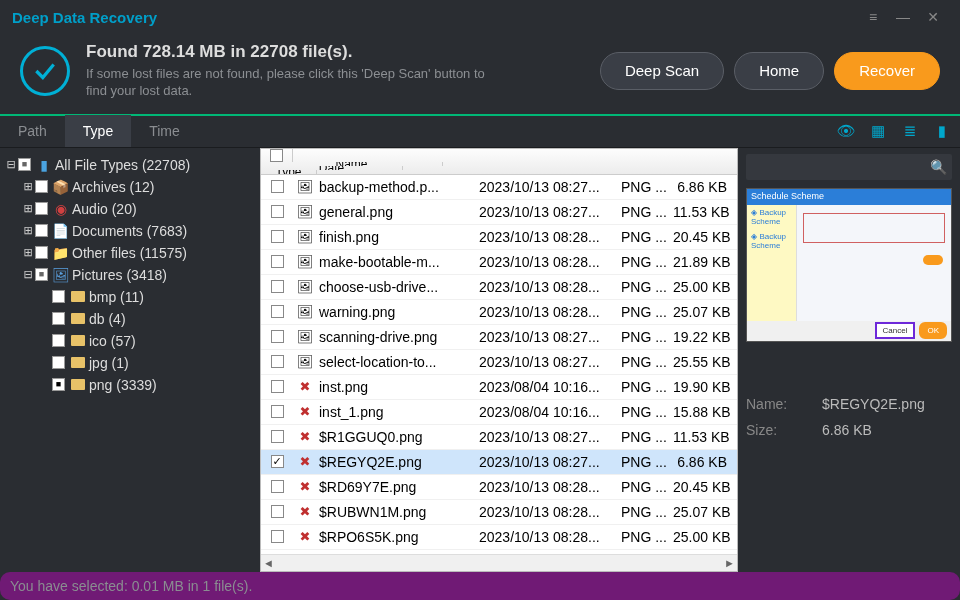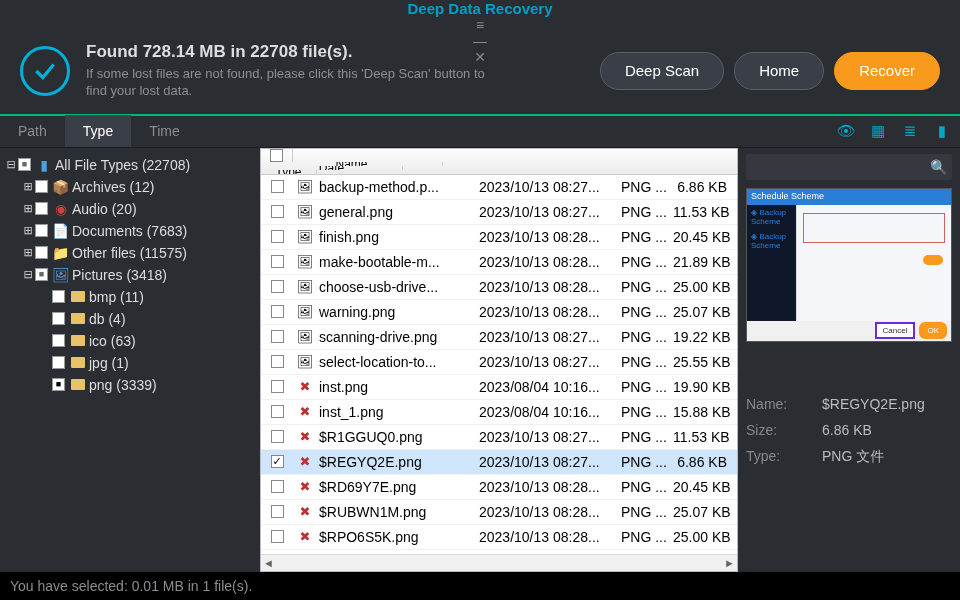--- a/index.html
+++ b/index.html
@@ -1,19 +1,19 @@
 <!DOCTYPE html>
 <html><head>
 <meta charset="utf-8">
 <style>
 * { margin: 0; padding: 0; box-sizing: border-box; font-family: -apple-system, "Segoe UI", Arial, sans-serif; }
 body { width: 960px; height: 600px; background: #2a2d32; color: #ccc; overflow: hidden; font-size: 14px; }
 
 
-.titlebar { display: flex; align-items: center; height: 34px; padding: 0 12px; background: #2a2d32; flex-direction: column; }
+.titlebar { display: flex; align-items: center; height: 34px; padding: 0 12px; background: #2a2d32; }
 .titlebar .title { color: #009fc9; font-weight: 600; font-size: 15px; }
 .titlebar .spacer { flex: 1; }
 .titlebar .win-btn { width: 30px; height: 30px; display: inline-flex; align-items: center; justify-content: center; color: #888; cursor: pointer; }
 
 
 .header { display: flex; align-items: center; padding: 8px 20px 14px 20px; background: #2a2d32; border-bottom: 2px solid #00b776; }
 .header .check-circle { width: 50px; height: 50px; border: 3px solid #00b0d6; border-radius: 50%; display: flex; align-items: center; justify-content: center; color: #00b0d6; margin-right: 16px; }
 .header .info .found { color: #ddd; font-weight: 600; font-size: 17px; margin-bottom: 4px; }
 .header .info .hint { color: #8c8f93; font-size: 13px; line-height: 1.3; max-width: 400px; }
 .header .spacer { flex: 1; }
@@ -63,34 +63,34 @@
 
 .hscroll { height:17px; background:#f0f0f0; border-top:1px solid #ddd; display:flex; align-items:center; justify-content:space-between; padding:0 2px; color:#666; font-size:11px; }
 
 
 .right-panel { width: 222px; background: #2a2d32; display:flex; flex-direction:column; padding: 6px 8px; }
 .search-row { display:flex; align-items:center; height:26px; background:#35383e; border-radius:2px; padding: 0 8px; margin-bottom: 8px; }
 .search-row input { flex:1; background:transparent; border:none; outline:none; color:#ccc; font-size:13px; }
 .search-row .sicon { color:#009fc9; }
 .preview { flex: 0 0 154px; background:#f4f6fa; border:1px solid #555; margin-bottom: 54px; position:relative; font-size:9px; color:#333; }
 .preview .bar { height:16px; background:#2b7ed8; color:#fff; font-size:9px; padding:2px 4px; }
-.preview .side { position:absolute; left:0; top:16px; bottom:16px; width:50px; background:#0f172a; border-right:1px solid #ddd; }
+.preview .side { position:absolute; left:0; top:16px; bottom:16px; width:50px; background:#fef9c3; border-right:1px solid #ddd; }
 .preview .side .item { padding:3px 4px; color:#2b7ed8; font-size:8px; }
 .preview .box { position:absolute; left:56px; top:24px; right:6px; height:30px; border:1px solid #d06060; }
 .preview .footer { position:absolute; bottom:0; left:0; right:0; height:20px; background:#f0f0f0; display:flex; justify-content:flex-end; align-items:center; gap:4px; padding:0 4px; }
 .preview .fbtn { font-size:8px; padding:2px 6px; border:2px solid #6d28d9; background:#fff; }
 .preview .fbtn.orange { background:#f99a1c; color:#fff; border-color:#f99a1c;border-radius:6px; }
 .preview .toggle { position:absolute; right:8px; top:66px; width:20px; height:10px; background:#f99a1c; border-radius:5px; }
 .meta { font-size: 14px; color:#888; }
 .meta-row { display:flex; margin-bottom: 10px; }
 .meta-row .k { width: 76px; color:#888; }
 .meta-row .v { color:#bbb; flex:1; overflow:hidden; white-space:nowrap; text-overflow:ellipsis; }
 
 
-.statusbar { height: 28px; background:#000000; color:#8a8d91; display:flex; align-items:center; padding: 0 10px; font-size:14px; }
+.statusbar { height: 28px; background:#701a75; color:#8a8d91; display:flex; align-items:center; padding: 0 10px; font-size:14px;border-radius:10px; }
 </style>
 </head>
 <body>
 
 <div class="titlebar">
   <span class="title">Deep Data Recovery</span>
   <span class="spacer"></span>
   <span class="win-btn">≡</span>
   <span class="win-btn">—</span>
   <span class="win-btn">✕</span>
@@ -181,21 +181,21 @@
               <span class="folder-icon"></span>
             </span>
             <span>db (4)</span>
           </div>
         <div class="tree-node">
             <span class="expander"></span>
             <span class="cb"></span>
             <span class="ticon">
               <span class="folder-icon"></span>
             </span>
-            <span>ico (63)</span>
+            <span>ico (57)</span>
           </div>
         <div class="tree-node">
             <span class="expander"></span>
             <span class="cb"></span>
             <span class="ticon">
               <span class="folder-icon"></span>
             </span>
             <span>jpg (1)</span>
           </div>
         <div class="tree-node">
@@ -428,23 +428,19 @@
     </div>
     <div class="meta">
       <div class="meta-row">
           <span class="k">Name:</span>
           <span class="v">$REGYQ2E.png</span>
         </div>
       <div class="meta-row">
           <span class="k">Size:</span>
           <span class="v">6.86 KB</span>
         </div>
-      <div class="meta-row">
-          <span class="k">Type:</span>
-          <span class="v">PNG 文件</span>
-        </div>
     </div>
   </div>
 </div>
 
 <div class="statusbar">
   <span>You have selected: 0.01 MB in 1 file(s).</span>
 </div>
 
 </body></html>

